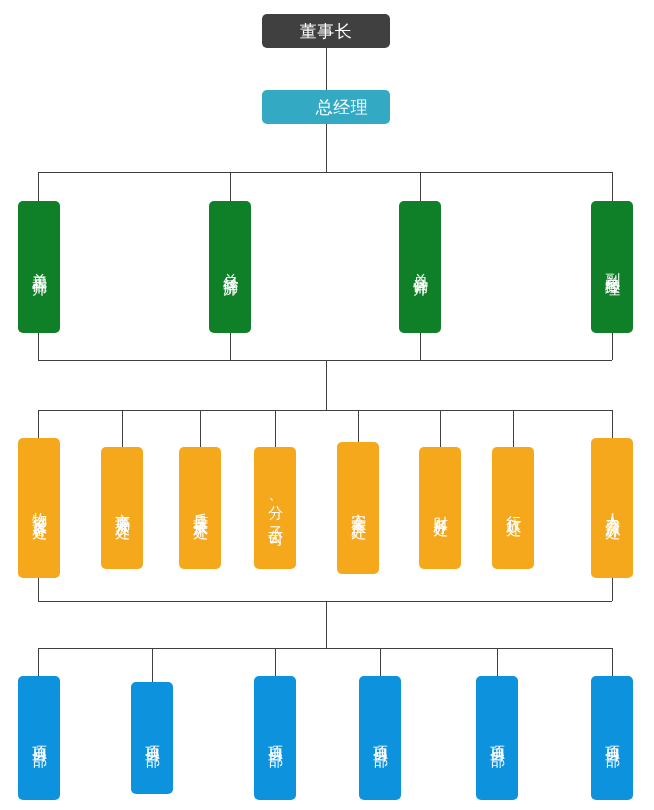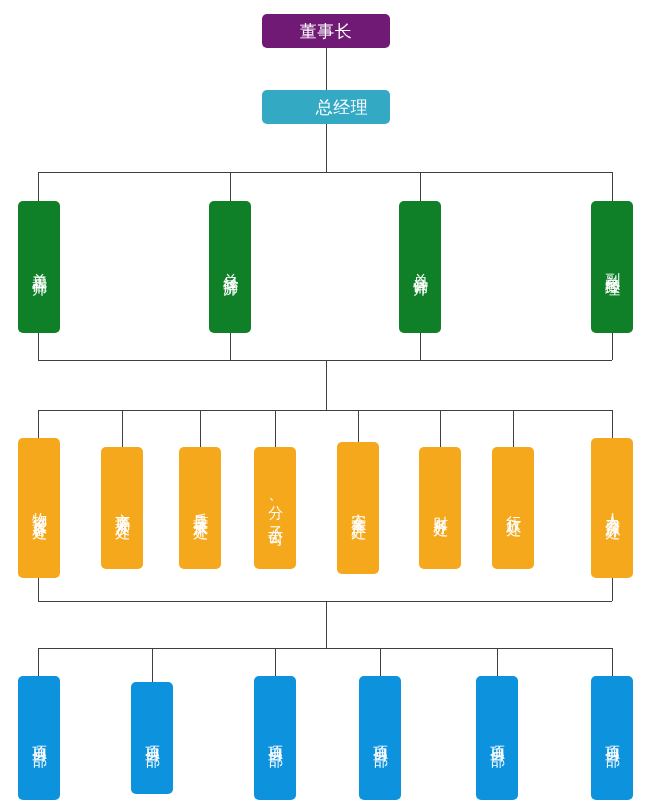--- a/index.html
+++ b/index.html
@@ -90,21 +90,21 @@
       <div class="line line-h" style="left: 38px; top: 648px; width: 574px; background: rgb(63, 63, 63);"></div>
       <div class="line line-v" style="left: 38px; top: 648px; height: 28px; background: rgb(63, 63, 63);"></div>
       <div class="line line-v" style="left: 152px; top: 648px; height: 34px; background: rgb(63, 63, 63);"></div>
       <div class="line line-v" style="left: 275px; top: 648px; height: 28px; background: rgb(63, 63, 63);"></div>
       <div class="line line-v" style="left: 380px; top: 648px; height: 28px; background: rgb(63, 63, 63);"></div>
       <div class="line line-v" style="left: 497px; top: 648px; height: 28px; background: rgb(63, 63, 63);"></div>
       <div class="line line-v" style="left: 612px; top: 648px; height: 28px; background: rgb(63, 63, 63);"></div>
     </div>
 
   <div id="node-layer">
-      <div class="node chairman node-horizontal" style="left: 262px; top: 14px; width: 128px; height: 34px; background: #701a75;">董事长</div>
+      <div class="node chairman node-horizontal" style="left: 262px; top: 14px; width: 128px; height: 34px; background: #404040;">董事长</div>
       <div class="node manager node-horizontal" style="left: 262px; top: 90px; width: 128px; height: 34px; background: rgb(51, 169, 196); padding-left: 32px;">总经理</div>
       <div class="node officer node-vertical" style="left: 18px; top: 201px; width: 42px; height: 132px; background: rgb(15, 128, 40);">总工程师</div>
       <div class="node officer node-vertical" style="left: 209px; top: 201px; width: 42px; height: 132px; background: rgb(15, 128, 40);">总经济师</div>
       <div class="node officer node-vertical" style="left: 399px; top: 201px; width: 42px; height: 132px; background: rgb(15, 128, 40);">总会计师</div>
       <div class="node officer node-vertical" style="left: 591px; top: 201px; width: 42px; height: 132px; background: rgb(15, 128, 40);">副总经理</div>
       <div class="node department node-vertical" style="left: 18px; top: 438px; width: 42px; height: 140px; background: rgb(245, 168, 28);">物资设备处</div>
       <div class="node department node-vertical" style="left: 101px; top: 447px; width: 42px; height: 122px; background: rgb(245, 168, 28);">市场开发处</div>
       <div class="node department node-vertical" style="left: 179px; top: 447px; width: 42px; height: 122px; background: rgb(245, 168, 28);">质量技术处</div>
       <div class="node department node-vertical" style="left: 254px; top: 447px; width: 42px; height: 122px; background: rgb(245, 168, 28);">分、子公司</div>
       <div class="node department node-vertical" style="left: 337px; top: 442px; width: 42px; height: 132px; background: rgb(245, 168, 28);">安全生产处</div>

